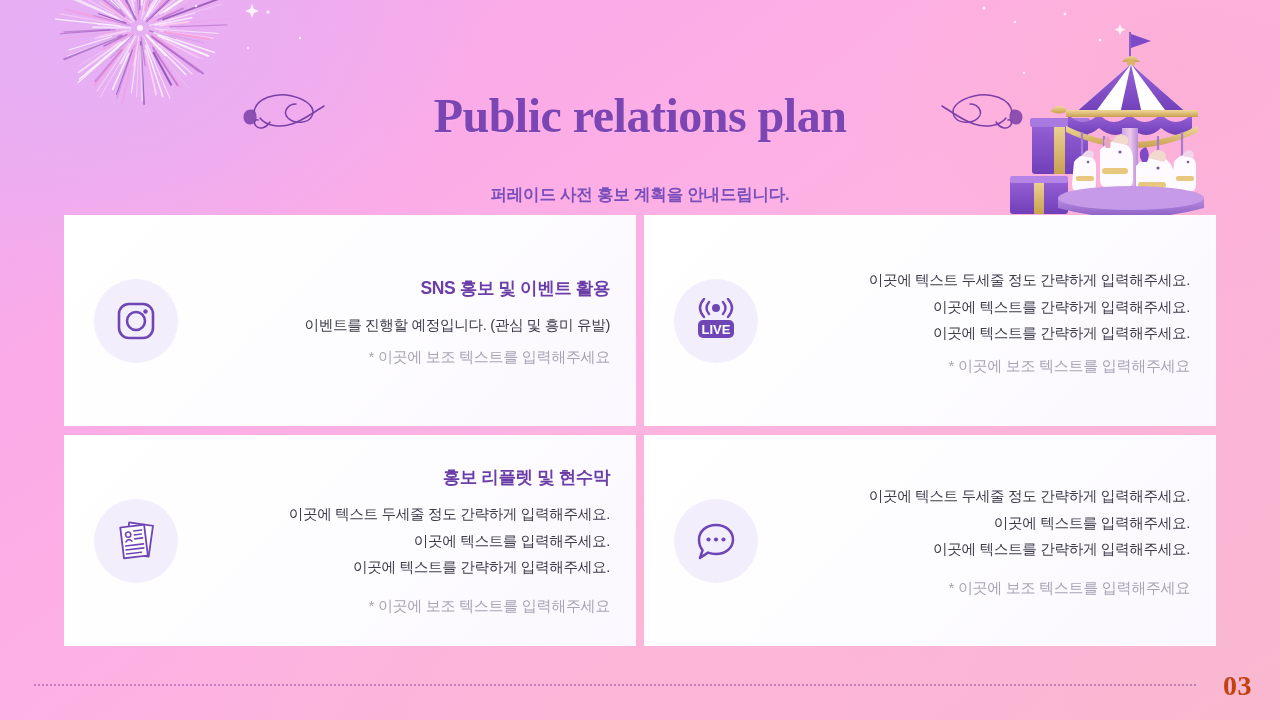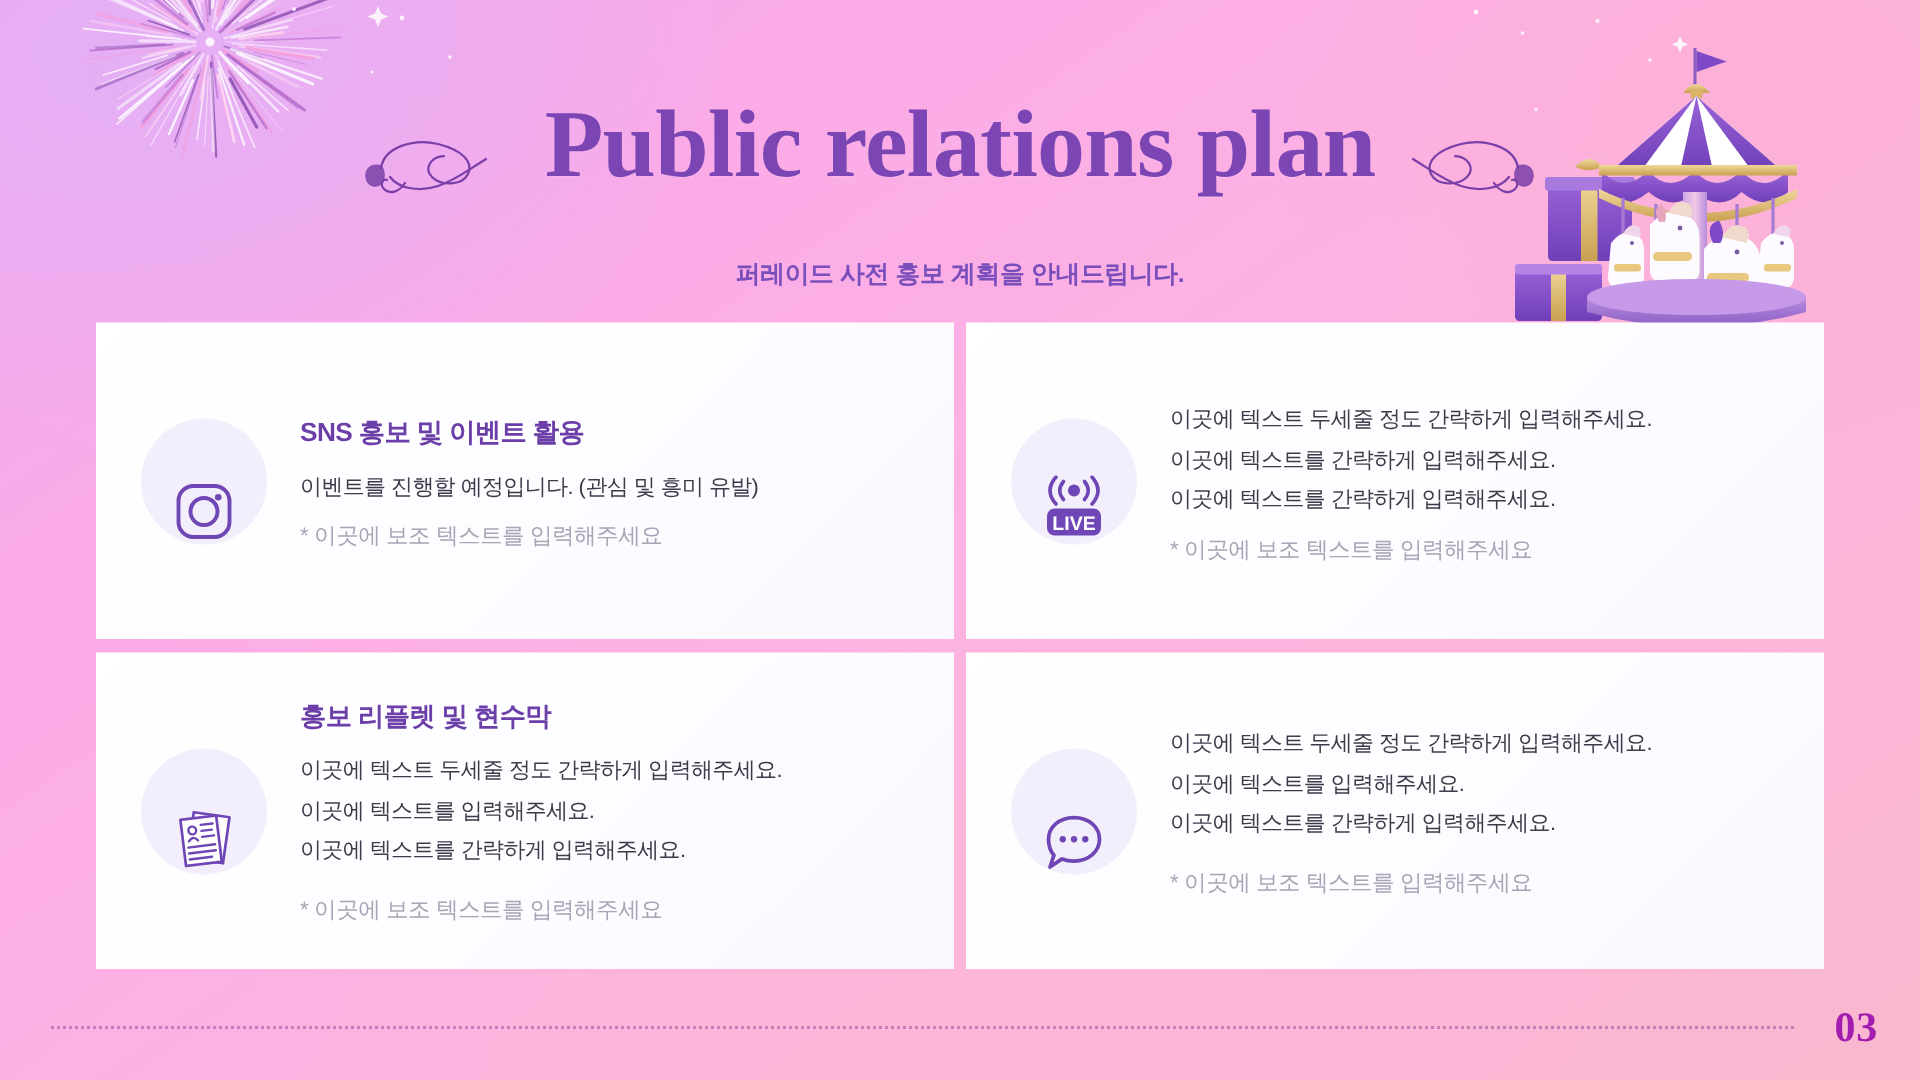--- a/index.html
+++ b/index.html
@@ -20,25 +20,25 @@
   #sparkles { left:0; top:0; width:1280px; height:230px; }
   #carousel { right:48px; top:10px; width:236px; height:210px; }
   #flourish-left  { left:236px; top:78px; width:100px; height:62px; }
   #flourish-right { left:920px; top:78px; width:110px; height:62px; }
 
   
   .header { position:absolute; left:0; top:0; width:1280px; text-align:center; }
   .page-title {
     font-family:"Liberation Serif", "DejaVu Serif", serif;
     font-weight:700;
-    font-size:64px;
+    font-size:48px;
     line-height:1;
     letter-spacing:-0.5px;
     color:#7b45b4;
-    margin-top:64px;
+    margin-top:92px;
     text-shadow:0 1px 0 rgba(255,255,255,.12);
   }
   .page-subtitle {
     margin-top:44px;
     font-size:16.5px;
     font-weight:700;
     color:#7a4fbc;
     letter-spacing:-0.2px;
   }
 
@@ -57,24 +57,24 @@
     background:linear-gradient(135deg,#ffffff 0%,#fdfcff 55%,#faf7fe 100%);
     display:flex;
     align-items:center;
     padding:0 26px 0 30px;
   }
   .card-icon {
     flex:0 0 auto;
     width:84px; height:84px;
     border-radius:50%;
     background:#f3eefb;
-    display:flex; align-items:flex-end; justify-content:center;
+    display:flex; align-items:center; justify-content:center;
     margin-right:22px;
   }
-  .card-body { flex:1 1 auto; padding-top:2px; }
+  .card-body { flex:1 1 auto; padding-top:2px;text-align:right; }
   .card-title {
     font-size:17.5px;
     font-weight:700;
     color:#6b3ea8;
     letter-spacing:-0.4px;
     margin-bottom:12px;
   }
   .card-line {
     font-size:14.6px;
     line-height:1.85;
@@ -97,21 +97,21 @@
     left:34px; bottom:34px;
     width:1162px; height:0;
     border-top:2px dotted rgba(135,60,145,0.45);
   }
   .page-number {
     position:absolute;
     right:28px; bottom:18px;
     font-family:"Liberation Serif","DejaVu Serif",serif;
     font-weight:700;
     font-size:28px;
-    color:#a21caf;
+    color:#c2410c;
     letter-spacing:0.5px;
   }
 </style>
 </head>
 <body>
 
 <svg class="deco" id="firework" viewBox="0 0 240 200">
   <g id="fw-rays" stroke-linecap="round" fill="none">
       <line x1="122.0" y1="58.0" x2="148.0" y2="58.0" stroke="#ffffff" stroke-width="0.70" opacity="0.45"></line>
       <line x1="127.0" y1="59.0" x2="189.8" y2="63.4" stroke="#ffffff" stroke-width="1.15" opacity="0.58"></line>

